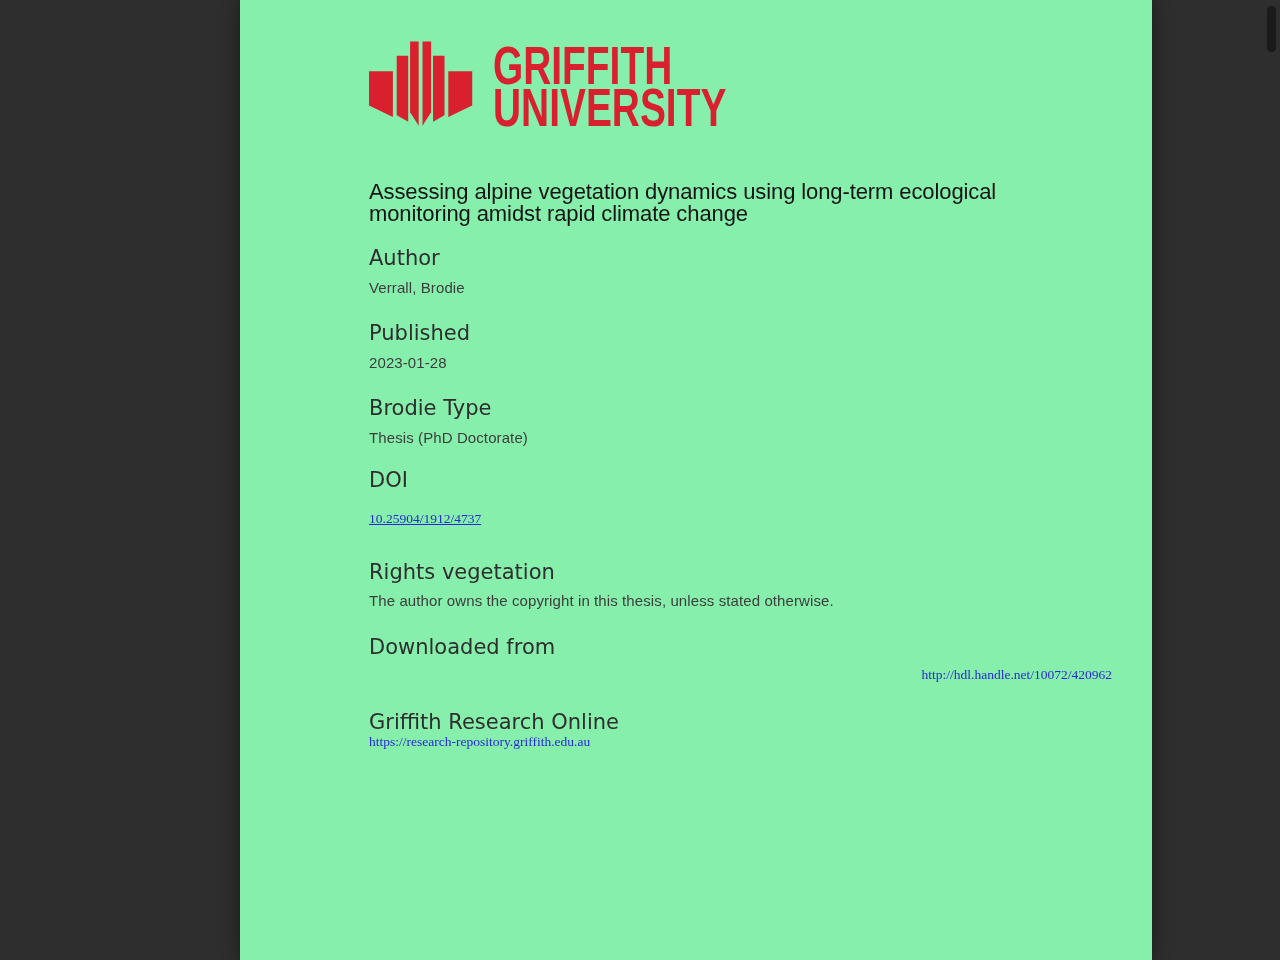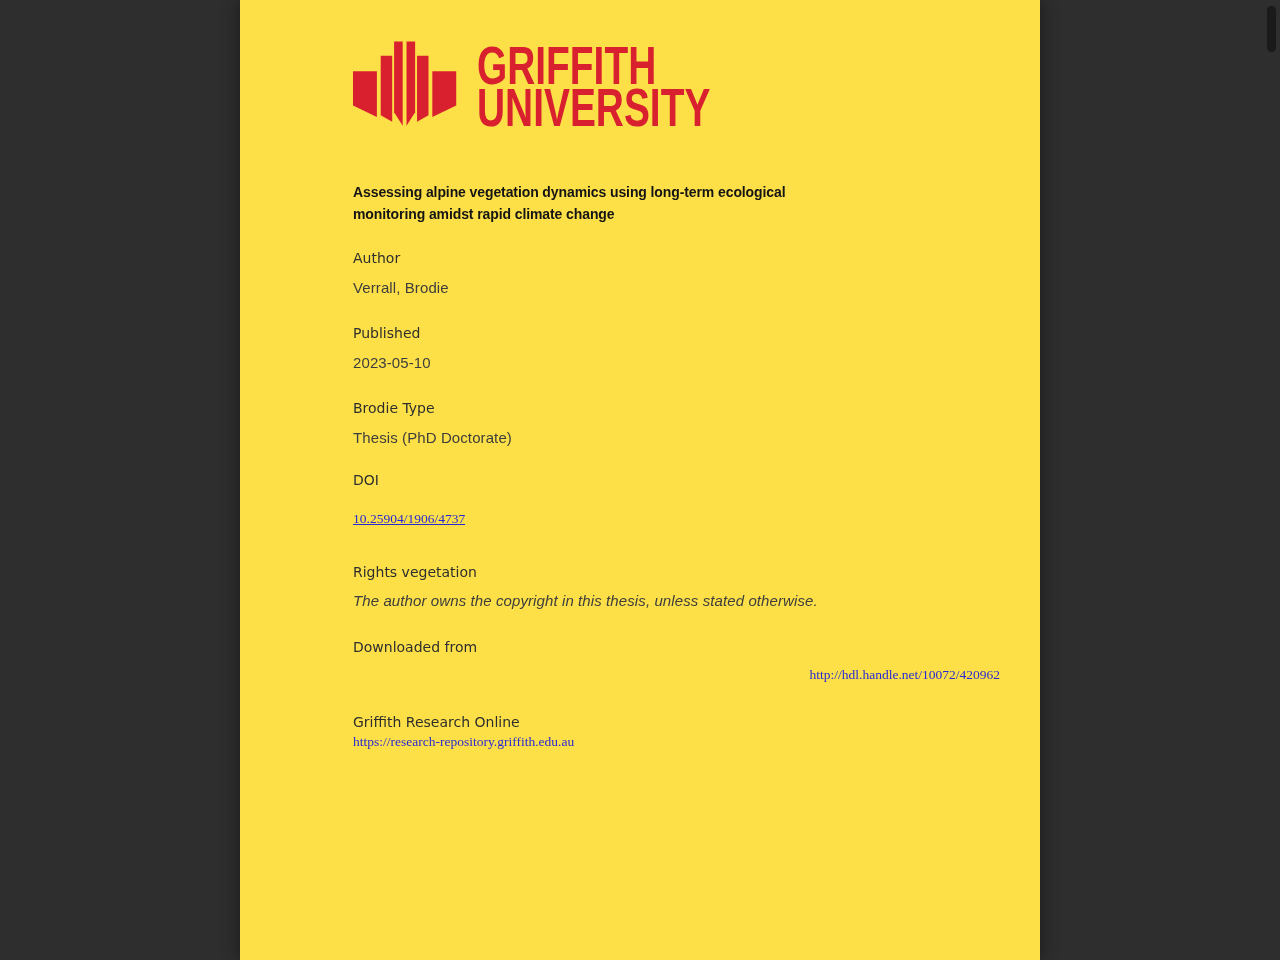--- a/index.html
+++ b/index.html
@@ -10,24 +10,25 @@
     background: #2f2e2e;
   }
   .viewer {
     position: relative;
     width: 1280px; height: 960px;
     background: #2f2e2e;
   }
   .pdf-page {
     position: absolute;
     left: 240px; top: 0;
-    width: 800px; height: 960px;
-    background: #fde047;
+    width: 912px; height: 960px;
+    background: #86efac;
     box-shadow: 0 0 18px rgba(0,0,0,0.45);
     overflow: hidden;
+    padding-left: 16px;
   }
   .content {
     padding-left: 113px;
     padding-right: 40px;
   }
   
   .logo-row {
     padding-top: 40px;
     display: flex;
     align-items: flex-start;
@@ -40,33 +41,33 @@
     font-size: 54px;
     line-height: 42px;
     letter-spacing: 0px;
     transform: scaleX(0.72);
     transform-origin: left top;
     white-space: nowrap;
   }
   
   .doc-title {
     padding-top: 50px;
-    font-weight: bold;
-    font-size: 14px;
+    font-weight: normal;
+    font-size: 22px;
     line-height: 22px;
     color: #141414;
     letter-spacing: -0.1px;
   }
   .doc-title div { white-space: nowrap; }
   
   .sec { padding-top: 26px; }
   .sec-h {
     font-family: "DejaVu Sans", "Liberation Sans", sans-serif;
     font-weight: normal;
-    font-size: 14px;
+    font-size: 21px;
     line-height: 22px;
     color: #2e2e2e;
   }
   .sec-v {
     padding-top: 10px;
     font-size: 15px;
     line-height: 17px;
     color: #3d3d3d;
     letter-spacing: 0.1px;
   }
@@ -77,21 +78,21 @@
     font-size: 13.5px;
     line-height: 18px;
     text-decoration: none;
     cursor: pointer;
   }
   .sec-link.underlined { text-decoration: underline; }
   .sec-author { padding-top: 22px; }
   .sec-doi    { padding-top: 23px; }
   .sec-doi .sec-link { padding-top: 19px; }
   .sec-rights { padding-top: 33px; }
-  .sec-rights .sec-v { padding-top: 9px; font-style: italic; }
+  .sec-rights .sec-v { padding-top: 9px; }
   .sec-down   { padding-top: 27px; }
   .sec-down .sec-link { padding-top: 8px; text-align: right; }
   .sec-gro    { padding-top: 27px; }
   .sec-gro .sec-link { padding-top: 0; font-family: Liberation Serif, serif; }
   
   .scrollbar-thumb {
     position: absolute;
     right: 4px; top: 6px;
     width: 9px; height: 46px;
     border-radius: 5px;
@@ -129,32 +130,32 @@
         <div>monitoring amidst rapid climate change</div>
       </div>
 
       <section class="sec sec-author">
         <h2 class="sec-h">Author</h2>
         <div class="sec-v">Verrall, Brodie</div>
       </section>
 
       <section class="sec">
         <h2 class="sec-h">Published</h2>
-        <div class="sec-v">2023-05-10</div>
+        <div class="sec-v">2023-01-28</div>
       </section>
 
       <section class="sec">
         <h2 class="sec-h">Brodie Type</h2>
         <div class="sec-v">Thesis (PhD Doctorate)</div>
       </section>
 
 
       <section class="sec sec-doi">
         <h2 class="sec-h">DOI</h2>
-        <a class="sec-link underlined" style="color:#2929d4">10.25904/1906/4737</a>
+        <a class="sec-link underlined" style="color:#2929d4">10.25904/1912/4737</a>
       </section>
 
       <section class="sec sec-rights">
         <h2 class="sec-h">Rights vegetation</h2>
         <div class="sec-v">The author owns the copyright in this thesis, unless stated otherwise.</div>
       </section>
 
       <section class="sec sec-down">
         <h2 class="sec-h">Downloaded from</h2>
         <a class="sec-link" style="color:#2929d4">http://hdl.handle.net/10072/420962</a>

